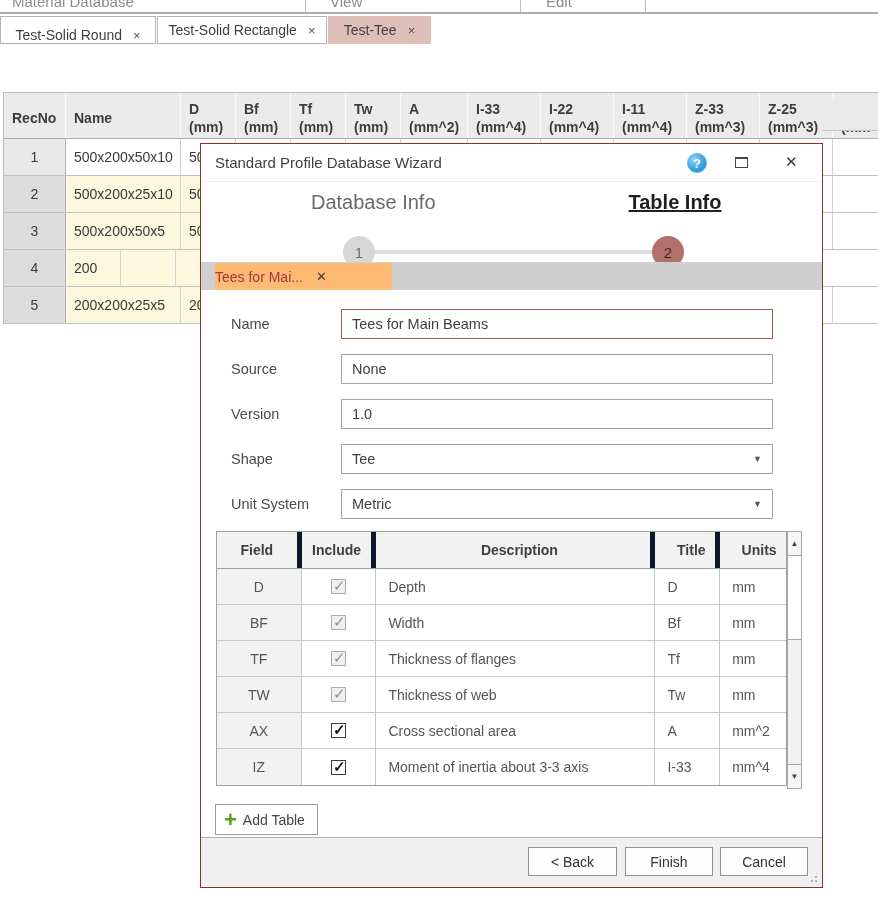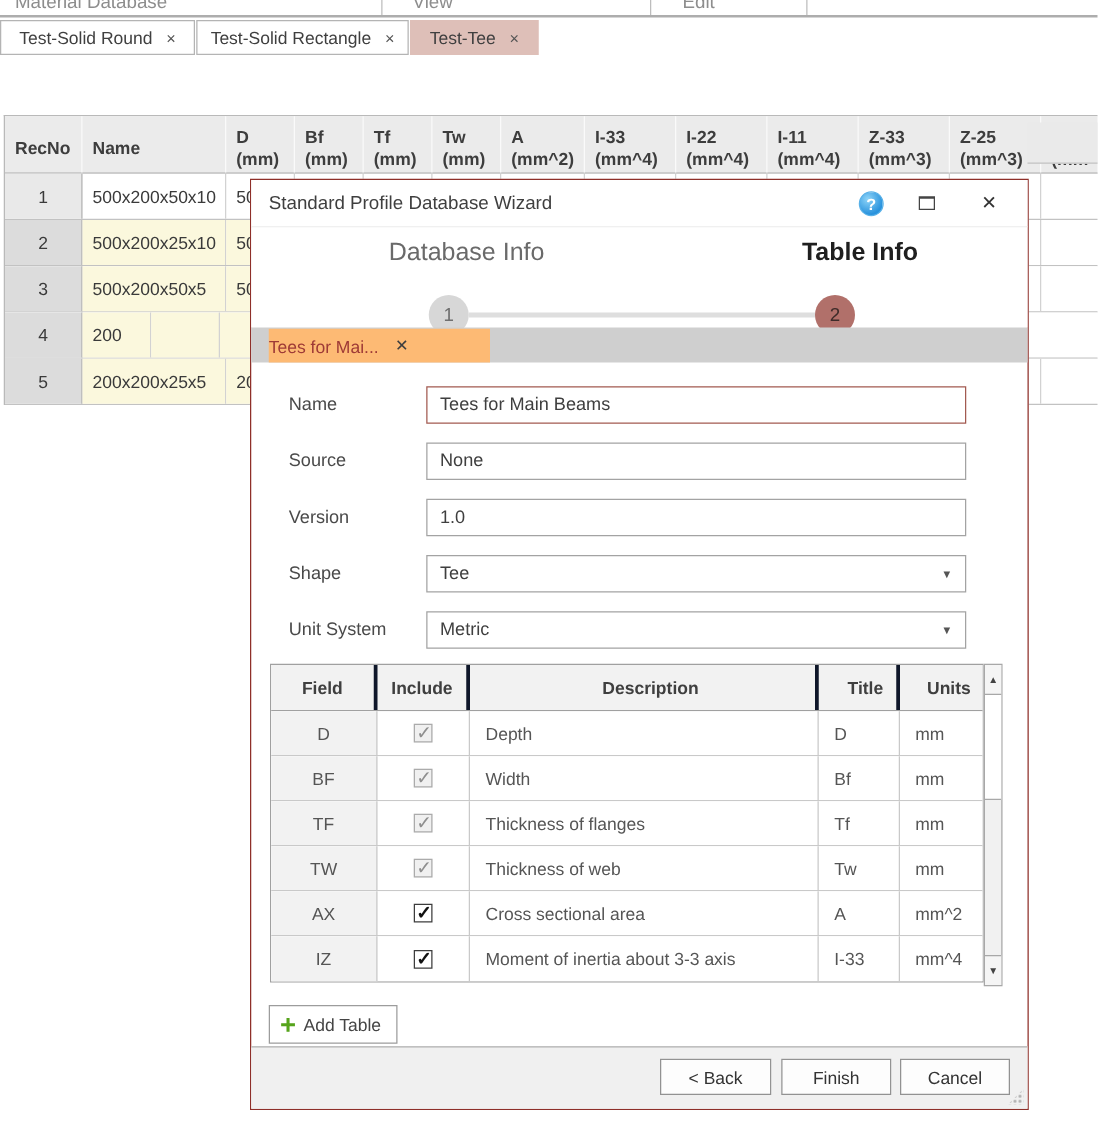--- a/index.html
+++ b/index.html
@@ -13,21 +13,21 @@
   .mi0 { left:12px; } .mi1 { left:330px; } .mi2 { left:546px; }
   .msep { position:absolute; top:0; width:1px; height:14px; background:#bdbdbd; }
   .ms0 { left:305px; } .ms1 { left:520px; } .ms2 { left:645px; }
 
   
   .tabbar { position:absolute; left:0; top:16px; height:28px; display:flex; }
   .dtab { height:28px; display:flex; align-items:center; justify-content:center;
           background:#fff; border:1px solid #b4b4b4; font-size:14px; color:#3f3f3f;
           margin-right:1px; white-space:nowrap; }
   .dtab .x { margin-left:11px; color:#555; font-size:13px; }
-  .dtab.t0 { width:156px; } .dtab.t1 { width:170px; }
+  .dtab.t0 { width:156px;align-items:flex-end; } .dtab.t1 { width:170px; }
   .dtab.active { background:#debfb8; border:none; width:103px; }
 
   
   .grid { position:absolute; left:3px; top:52px; width:875px; border-top:1px solid #b9b9b9;
           border-left:1px solid #b9b9b9;margin-top:40px; }
   .g-header { display:flex; height:46px; background:#ebebeb; border-bottom:1px solid #adadad; }
   .gh { padding:4px 0 0 8px; border-right:1px solid #fafafa; display:flex; flex-direction:column;
         justify-content:center; overflow:hidden; }
   .gh .t, .gh .u { font-weight:bold; font-size:14px; color:#3d3d3d; line-height:18px; white-space:nowrap; }
   .g-row { display:flex; height:37px; border-bottom:1px solid #c2c2c2; background:#fff; }
@@ -53,21 +53,21 @@
              border:1px solid #59b1e8; color:#fff; font-weight:bold; font-size:13px;
              display:flex; align-items:center; justify-content:center; }
   .max-ic { position:absolute; left:534px; top:13px; width:13px; height:11px;
             border:1px solid #444; border-top:2px solid #444; }
   .close-ic { position:absolute; left:584px; top:9px; font-size:15px; color:#333; }
 
   
   .steps { position:absolute; left:0; top:38px; width:100%; height:80px; background:#fff; }
   .step-label { position:absolute; top:9px; font-size:20px; white-space:nowrap; }
   .sl0 { left:110px; width:100px; text-align:center; color:#6a6a6a; }
-  .sl1 { left:437px; width:100px; text-align:center; color:#1f1f1f; font-weight:bold; }
+  .sl1 { left:424px; width:100px; text-align:center; color:#1f1f1f; font-weight:bold;text-decoration:underline; }
   .step-line { position:absolute; left:174px; top:68px; width:278px; height:4px; background:#dedede; }
   .step-circle { position:absolute; top:54px; width:32px; height:32px; border-radius:50%;
                  display:flex; align-items:center; justify-content:center; font-size:15px; }
   .sc0 { left:142px; background:#d7d7d7; color:#6f6f6f; }
   .sc1 { left:451px; background:#b1706a; color:#3d2b29; }
 
   
   .wiz-tabstrip { position:absolute; left:0; top:118px; width:100%; height:28px; background:#cfcfcf; }
   .wiz-tab { position:absolute; left:14px; top:1px; width:177px; height:27px; background:#fdba74;
              display:flex; align-items:center; justify-content:flex-start; }
@@ -84,21 +84,21 @@
   .fy0 { top:165px; } .fy1 { top:210px; } .fy2 { top:255px; } .fy3 { top:300px; } .fy4 { top:345px; }
   .form-select { position:absolute; left:140px; width:432px; height:30px; border:1px solid #a3a3a3;
                  background:#fff; display:flex; align-items:center; padding:0 10px;
                  font-size:14.5px; color:#3f3f3f; }
   .form-select .arrow { margin-left:auto; font-size:9px; color:#555; }
 
   
   .ftable { position:absolute; left:15px; top:387px; width:571px; border:1px solid #a0a0a0; }
   .ft-header { display:flex; height:37px; background:#f2f2f2; border-bottom:1px solid #a0a0a0; }
   .fth { display:flex; align-items:center; justify-content:center; font-weight:bold; font-size:14px;
-         color:#3f3f3f; border-right:3px solid #0f172a; }
+         color:#3f3f3f; border-right:5px solid #0f172a; }
   .ft-row { display:flex; height:36px; background:#fff; border-bottom:1px solid #c9c9c9; }
   .ft-row:last-of-type { border-bottom:none; }
   .ftc { display:flex; align-items:center; font-size:14px; color:#555; border-right:1px solid #c9c9c9; }
   .fc0{width:85px; justify-content:center; background:#f2f2f2;}
   .fc1{width:75px; justify-content:center;}
   .fc2{width:280px; padding-left:12px;}
   .fc3{width:65px; padding-left:12px;}
   .fc4{width:66px; padding-left:12px; border-right:none;}
   .fth.fc0{background:#f2f2f2;} .fth.fc4{border-right:none;}
   .cb { width:15px; height:15px; border:1px solid #3c3c3c; background:#fff; position:relative; }

